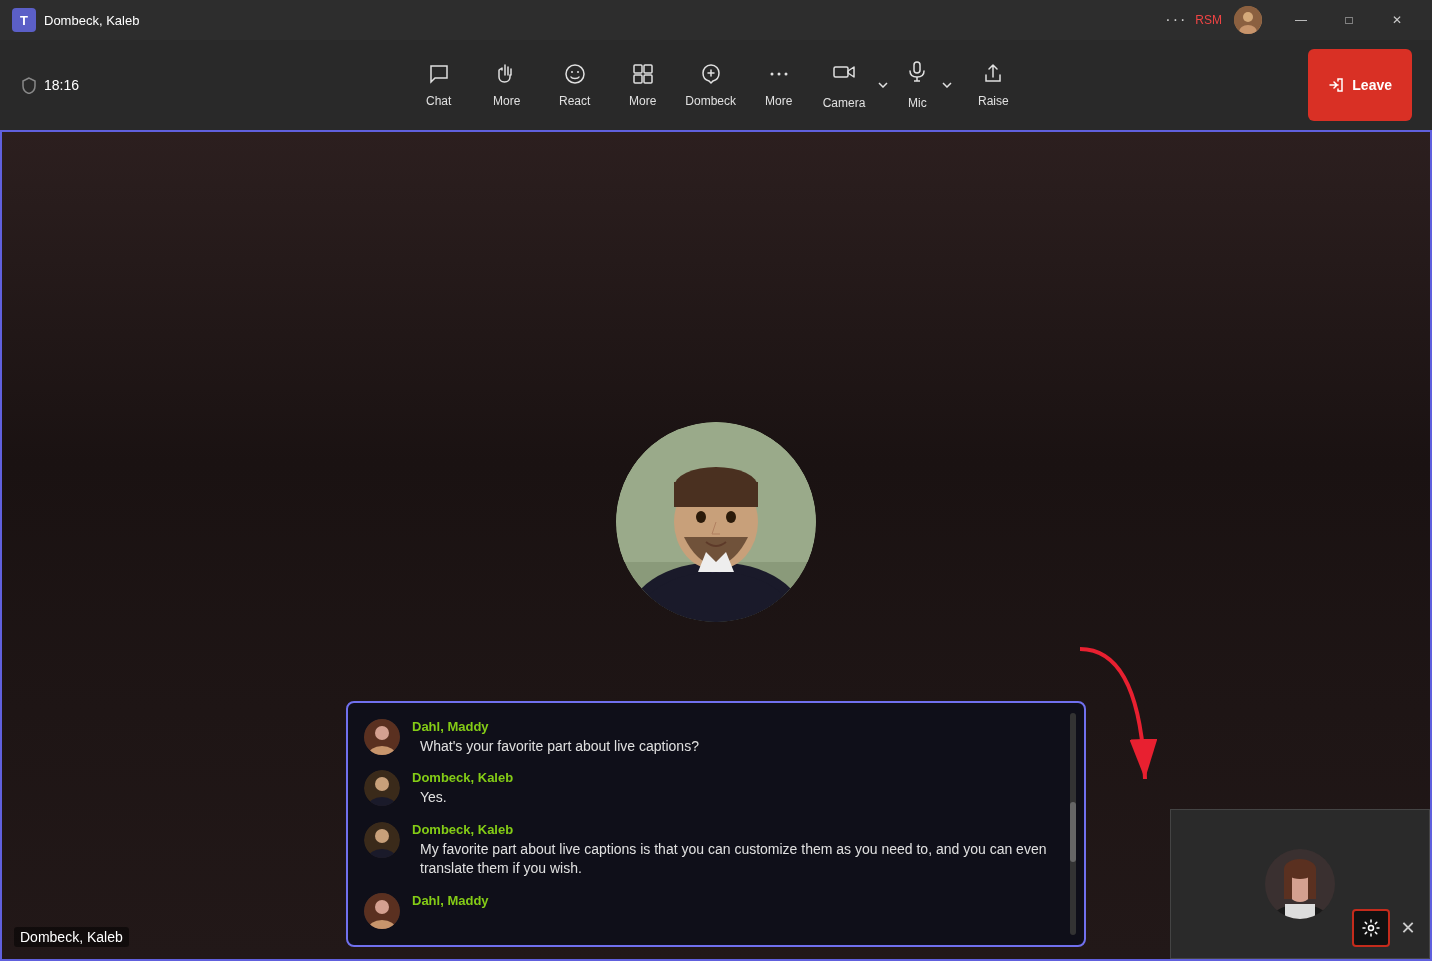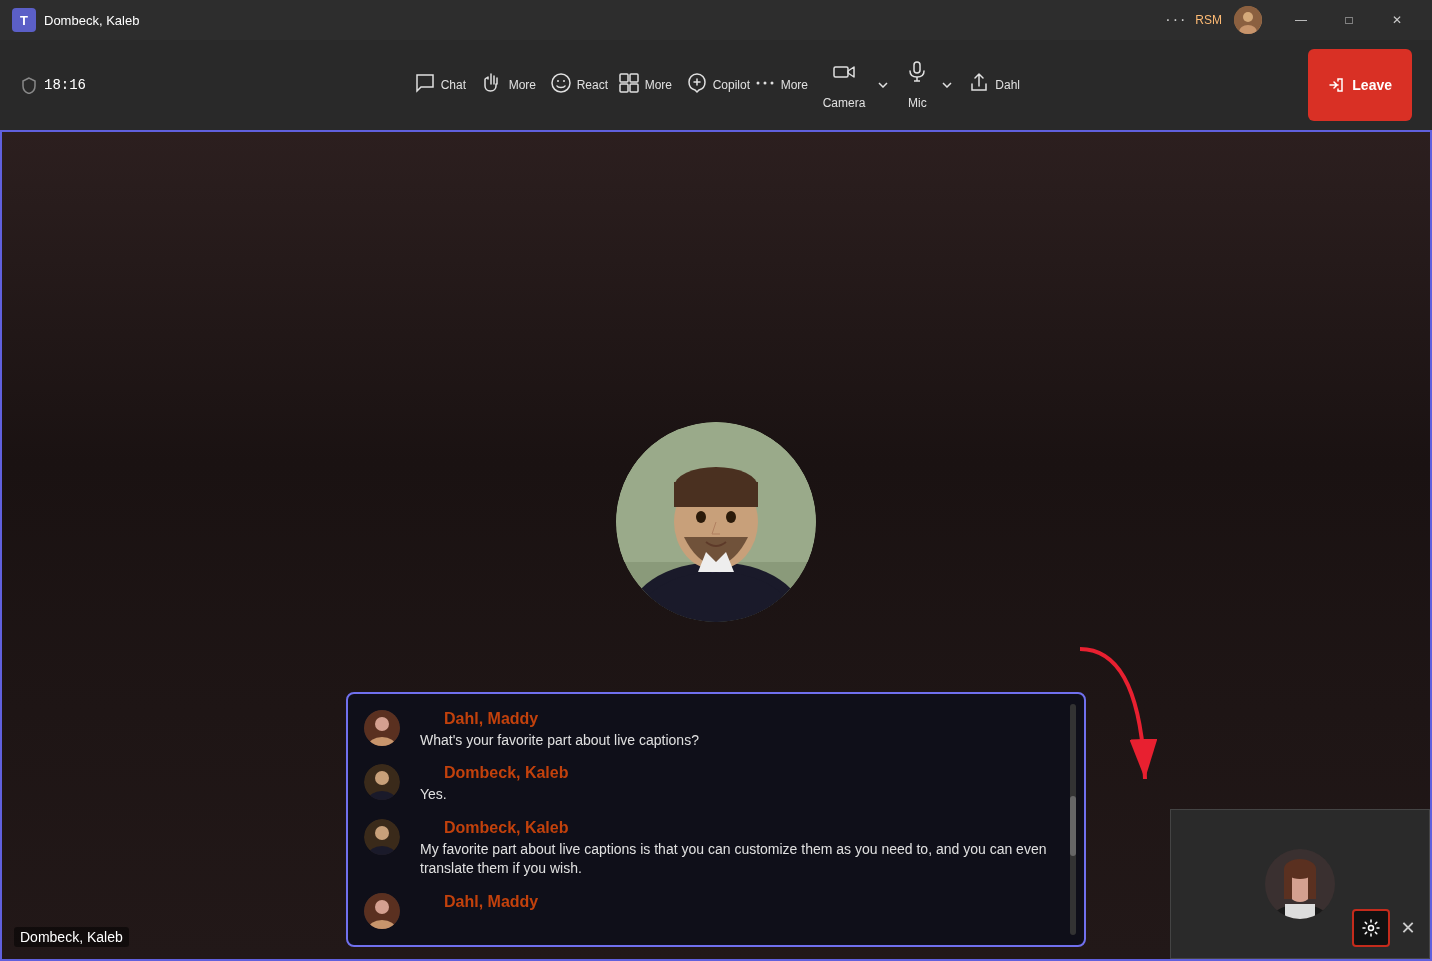--- a/index.html
+++ b/index.html
@@ -35,21 +35,21 @@
       align-items: center;
       gap: 8px;
     }
     .title-dots {
       font-size: 16px;
       color: #ccc;
       letter-spacing: 2px;
     }
     .user-badge {
       font-size: 12px;
-      color: #fdba74;
+      color: #ef4444;
       margin-right: 4px;
     }
     .avatar-circle {
       width: 28px;
       height: 28px;
       border-radius: 50%;
       background: linear-gradient(135deg, #8b5a2b, #c8956c);
       display: flex;
       align-items: center;
       justify-content: center;
@@ -83,43 +83,43 @@
       gap: 4px;
       padding: 0 20px;
       position: relative;
     }
     .toolbar-left {
       position: absolute;
       left: 20px;
       display: flex;
       align-items: center;
       gap: 6px;
-      font-family: Liberation Mono, monospace;
     }
     .time-text {
       font-size: 14px;
       color: #fff;
     }
     .shield-icon {
       width: 18px;
       height: 18px;
       display: flex;
       align-items: center;
       justify-content: center;
       color: #ccc;
     }
     .toolbar-center {
       display: flex;
       align-items: center;
       gap: 4px;
     }
     .tool-btn {
       display: flex;
-      align-items: center;
-      justify-content: space-between;
+      flex-direction: column;
+      align-items: center;
+      justify-content: center;
       gap: 4px;
       width: 64px;
       height: 70px;
       border-radius: 8px;
       cursor: pointer;
       color: #e0e0e0;
       font-size: 12px;
       background: transparent;
       border: none;
       padding: 6px;
@@ -210,25 +210,24 @@
     .caption-entry {
       display: flex;
       gap: 12px;
       margin-bottom: 14px;
       align-items: flex-start;
     }
     .caption-content {
       flex: 1;
     }
     .caption-name {
-      font-size: 16px;
+      font-size: 13px;
       font-weight: 600;
-      color: #c2410c;
+      color: #84cc16;
       margin-bottom: 3px;
-      margin-left: 32px;
     }
     .caption-text {
       font-size: 14px;
       color: #e0e0e0;
       line-height: 1.4;
       margin-left: 8px;
     }
 
     
     .teams-logo {
@@ -370,21 +369,21 @@
         <span class="tool-btn-label">More</span>
       </button>
 
       <button class="tool-btn">
         <span class="icon">
           <svg width="24" height="24" viewBox="0 0 24 24" fill="none">
             <path d="M12 3C7 3 4 7 4 11s2 7 6 8l2 2 2-2c4-1 6-4 6-8S17 3 12 3z" stroke="#e0e0e0" stroke-width="1.5" fill="none"></path>
             <path d="M9 11h6M12 8v6" stroke="#e0e0e0" stroke-width="1.5" stroke-linecap="round"></path>
           </svg>
         </span>
-        <span class="tool-btn-label">Copilot</span>
+        <span class="tool-btn-label">Dombeck</span>
       </button>
 
       <button class="tool-btn">
         <span class="icon">
           <svg width="24" height="24" viewBox="0 0 24 24" fill="none">
             <circle cx="5" cy="12" r="1.5" fill="#e0e0e0"></circle>
             <circle cx="12" cy="12" r="1.5" fill="#e0e0e0"></circle>
             <circle cx="19" cy="12" r="1.5" fill="#e0e0e0"></circle>
           </svg>
         </span>
@@ -423,21 +422,21 @@
         </button>
       </div>
 
       <button class="tool-btn">
         <span class="icon">
           <svg width="24" height="24" viewBox="0 0 24 24" fill="none">
             <path d="M12 3v12M8 7l4-4 4 4" stroke="#e0e0e0" stroke-width="1.5" stroke-linecap="round" stroke-linejoin="round"></path>
             <path d="M5 13v6h14v-6" stroke="#e0e0e0" stroke-width="1.5" stroke-linecap="round"></path>
           </svg>
         </span>
-        <span class="tool-btn-label">Dahl</span>
+        <span class="tool-btn-label">Raise</span>
       </button>
     </div>
 
     <div class="toolbar-right">
       <button class="leave-btn">
         <svg width="16" height="16" viewBox="0 0 16 16" fill="none">
           <path d="M2 8h8M6 5l3 3-3 3" stroke="white" stroke-width="1.5" stroke-linecap="round"></path>
           <path d="M10 4V2h4v12h-4v-2" stroke="white" stroke-width="1.5" stroke-linecap="round"></path>
         </svg>
         <span>Leave</span>

